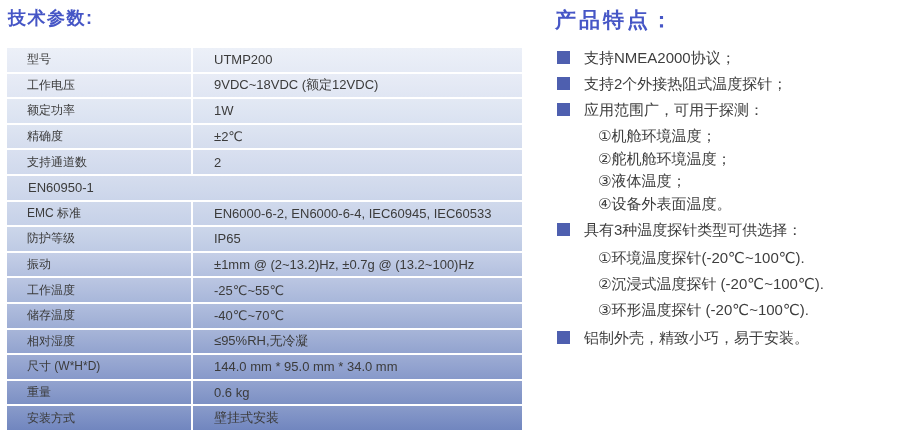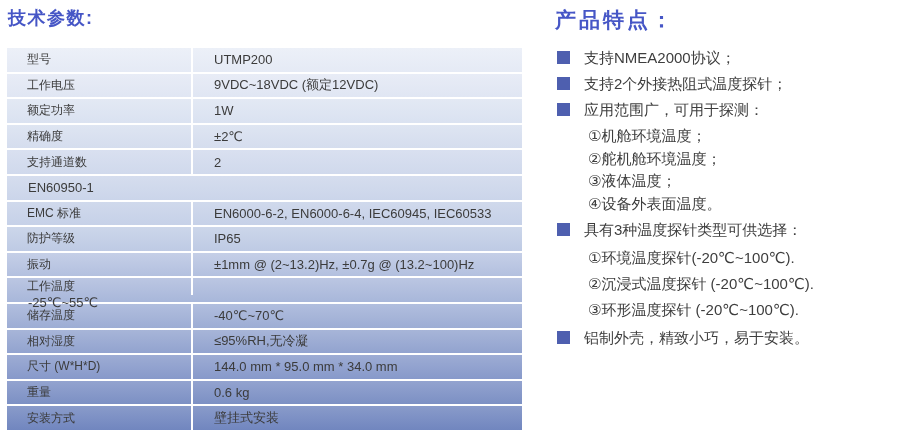--- a/index.html
+++ b/index.html
@@ -85,21 +85,21 @@
     margin: 4px 14px 0 2px;
     background: #4E5FAF;
   }
   .feature-text {
     font-size: 15px;
     line-height: 21px;
     color: #3E3E3E;
     white-space: nowrap;
   }
   .feature-sublist {
-    margin: 0 0 4px 33px;
+    margin: 0 0 4px 43px;
   }
   .sub-line {
     font-size: 15px;
     color: #3E3E3E;
     white-space: nowrap;
   }
   .sub-tight .sub-line { line-height: 22.5px; }
   .sub-loose .sub-line { line-height: 26px; }
 </style>
 </head>
@@ -138,21 +138,21 @@
         <div class="spec-value">EN6000-6-2, EN6000-6-4, IEC60945, IEC60533</div>
       </div>
       <div class="spec-row" style="background: linear-gradient(rgb(204, 214, 234), rgb(190, 202, 228));">
         <div class="spec-label">防护等级</div>
         <div class="spec-value">IP65</div>
       </div>
       <div class="spec-row" style="background: linear-gradient(rgb(197, 207, 231), rgb(179, 192, 223));">
         <div class="spec-label">振动</div>
         <div class="spec-value">±1mm @ (2~13.2)Hz, ±0.7g @ (13.2~100)Hz</div>
       </div>
-      <div class="spec-row" style="background: linear-gradient(rgb(187, 198, 226), rgb(168, 183, 218)); flex-direction: column;">
+      <div class="spec-row" style="background: linear-gradient(rgb(187, 198, 226), rgb(168, 183, 218));">
         <div class="spec-label">工作温度</div>
         <div class="spec-value">-25℃~55℃</div>
       </div>
       <div class="spec-row" style="background: linear-gradient(rgb(177, 190, 222), rgb(157, 173, 212));">
         <div class="spec-label">储存温度</div>
         <div class="spec-value">-40℃~70℃</div>
       </div>
       <div class="spec-row" style="background: linear-gradient(rgb(167, 181, 216), rgb(146, 163, 207));">
         <div class="spec-label">相对湿度</div>
         <div class="spec-value">≤95%RH,无冷凝</div>

